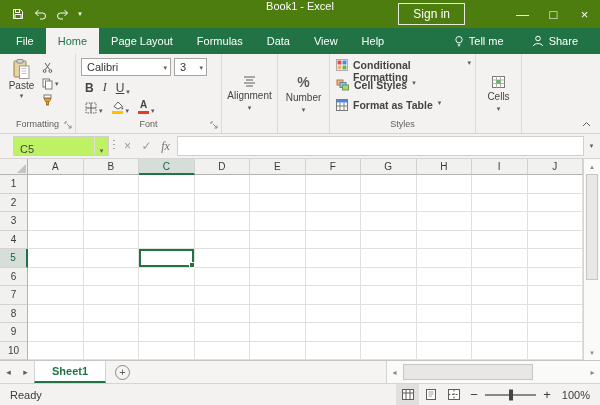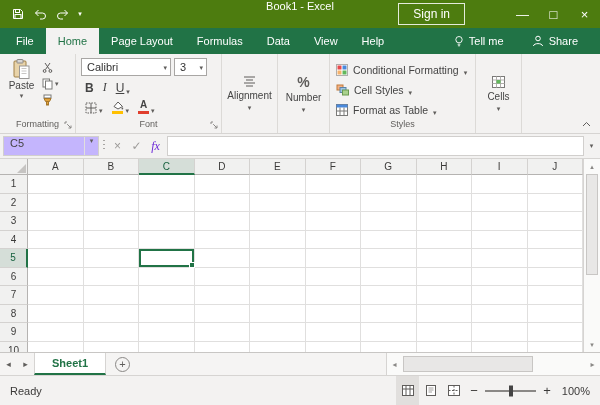--- a/index.html
+++ b/index.html
@@ -53,34 +53,34 @@
   .underline { text-decoration: underline; }
   .colstack { display: flex; flex-direction: column; align-items: center; gap: 1px; }
   .colstack .bar { width: 11px; height: 3px; }
 
   .g-align { width: 56px; } .g-num { width: 52px; } .g-cells { width: 46px; } .g-edit { width: 48px; }
   .bigbtn { height: 100%; display: flex; flex-direction: column; align-items: center; justify-content: center; gap: 3px; color: #444; font-size: 10px; padding-bottom: 3px; }
   .pct { font-size: 14px; font-weight: bold; color: #5f5d5b; line-height: 1; }
 
   .g-styles { width: 146px; }
   .stylesbody { display: flex; flex-direction: column; justify-content: space-between; padding: 2px 4px 1px 6px; height: 100%; }
-  .stylerow { display: flex; align-items: flex-end; gap: 5px; font-size: 10.5px; color: #444; height: 17px; }
+  .stylerow { display: flex; align-items: flex-start; gap: 5px; font-size: 10.5px; color: #444; height: 17px; font-weight: bold; }
 
   .rib-end { flex: 1; display: flex; align-items: flex-end; justify-content: flex-end; padding: 0 9px 6px 0; }
 
   
   .formulabar { height: 25px; background: #f3f2f1; border-bottom: 1px solid #d6d4d2; display: flex; align-items: center; padding: 0 1px; flex: 0 0 auto; }
-  .namebox { width: 96px; height: 20px; margin-left: 2px; background: #c4b5fd; border: 1px solid #d1cfcd; display: flex; align-items: flex-start; color: #444; }
+  .namebox { width: 96px; height: 20px; margin-left: 12px; background: #bef264; border: 1px solid #d1cfcd; display: flex; align-items: flex-end; color: #444; }
   .nb-text { flex: 1; padding-left: 6px; font-size: 11px; }
   .nb-div { width: 1px; height: 18px; background: #e1dfdd; }
   .nb-arrow { width: 13px; text-align: center; font-size: 7px; color: #5f5d5b; }
   .fb-drag { width: 9px; display: flex; justify-content: center; }
   .fb-dots { width: 2px; height: 12px; background: repeating-linear-gradient(to bottom, #a8a6a4 0 1.5px, transparent 1.5px 4px); }
   .fb-btn { width: 19px; height: 20px; display: flex; align-items: center; justify-content: center; color: #9c9a98; font-size: 12px; }
-  .fb-fx { color: #6d28d9; font-family: "Liberation Serif", serif; font-style: italic; font-size: 12px; }
+  .fb-fx { color: #737373; font-family: "Liberation Serif", serif; font-style: italic; font-size: 12px; }
   .fb-input { flex: 1; height: 20px; background: #fff; border: 1px solid #d1cfcd; margin-left: 2px; }
   .fb-exp { width: 15px; text-align: center; font-size: 7px; color: #5f5d5b; }
 
   
   .gridwrap { flex: 1; display: flex; overflow: hidden; background: #fff; }
   .gridmain { flex: 1; display: flex; flex-direction: column; overflow: hidden; }
   .hdrrow { display: flex; height: 16px; flex: 0 0 auto; }
   .corner { width: 28px; flex: 0 0 auto; background: #f1f1f0; border-right: 1px solid #b5b3b1; border-bottom: 1px solid #b5b3b1; position: relative; }
   .corner::after { content: ""; position: absolute; right: 1px; bottom: 1px; border-left: 9px solid transparent; border-bottom: 9px solid #c6c4c2; }
   .colhdrs { flex: 1; display: flex; }
@@ -102,21 +102,21 @@
   .sheetbar { height: 23px; background: #f5f4f3; border-top: 1px solid #c8c6c4; display: flex; align-items: stretch; flex: 0 0 auto; }
   .sh-nav { width: 17px; display: flex; align-items: center; justify-content: center; color: #5f5d5b; font-size: 9px; }
   .sheettab { padding: 0 17px; background: #fff; border-left: 1px solid #d6d4d2; border-right: 1px solid #d6d4d2; border-bottom: 2px solid #217346; display: flex; align-items: center; color: #217346; font-weight: 700; font-size: 11px; }
   .addsheet { width: 15px; height: 15px; border: 1px solid #8a8886; border-radius: 50%; color: #5f5d5b; display: flex; align-items: center; justify-content: center; font-size: 11px; margin: auto 0 auto 9px; padding-bottom: 1px; }
   .hscroll { margin-left: auto; width: 214px; display: flex; align-items: stretch; background: #fafaf9; border-left: 1px solid #d6d4d2; }
   .hs-btn { width: 15px; display: flex; align-items: center; justify-content: center; font-size: 8px; color: #8a8886; }
   .hs-track { flex: 1; padding: 3px 1px; }
   .hs-thumb { width: 72%; height: 100%; background: #e8e7e6; border: 1px solid #c8c6c4; }
 
   
-  .statusbar { height: 30px; background: #f3f2f1; border-top: 1px solid #d6d4d2; display: flex; align-items: center; flex: 0 0 auto; }
+  .statusbar { height: 22px; background: #f3f2f1; border-top: 1px solid #d6d4d2; display: flex; align-items: center; flex: 0 0 auto; }
   .status-text { padding-left: 10px; color: #3b3a39; font-size: 11px; }
   .sb-right { margin-left: auto; display: flex; align-items: center; height: 100%; }
   .viewbtn { width: 23px; height: 100%; display: flex; align-items: center; justify-content: center; }
   .viewbtn.sel { background: #e1dfdd; }
   .zo { width: 18px; text-align: center; color: #3b3a39; font-size: 13px; }
   .zslider { width: 55px; height: 100%; position: relative; }
   .zslider::before { content: ""; position: absolute; left: 2px; right: 2px; top: 50%; height: 2px; margin-top: -1px; background: #8a8886; }
   .zthumb { position: absolute; left: 50%; top: 50%; width: 4px; height: 11px; transform: translate(-50%,-50%); background: #444; }
   .zlevel { width: 44px; text-align: right; padding-right: 10px; color: #3b3a39; font-size: 11px; }
 </style>

